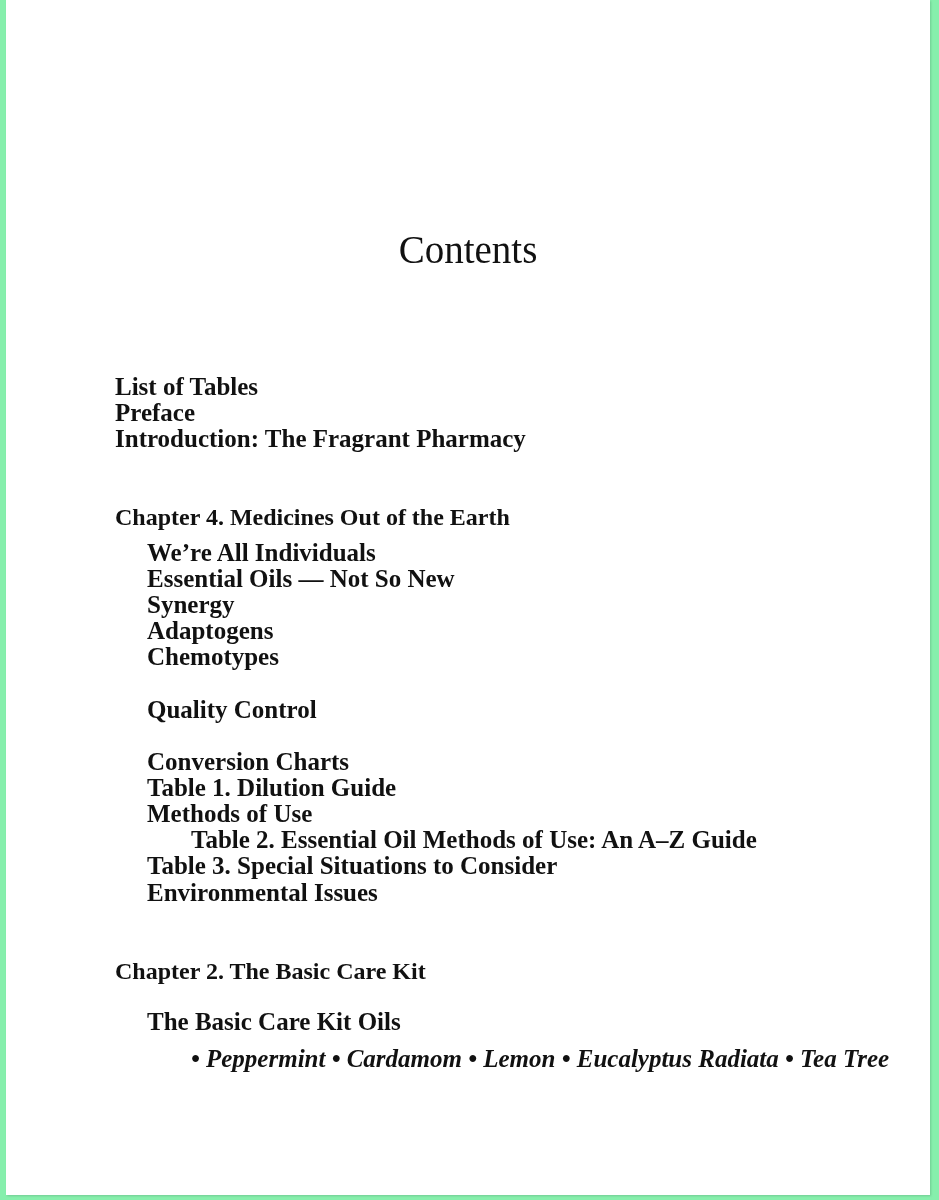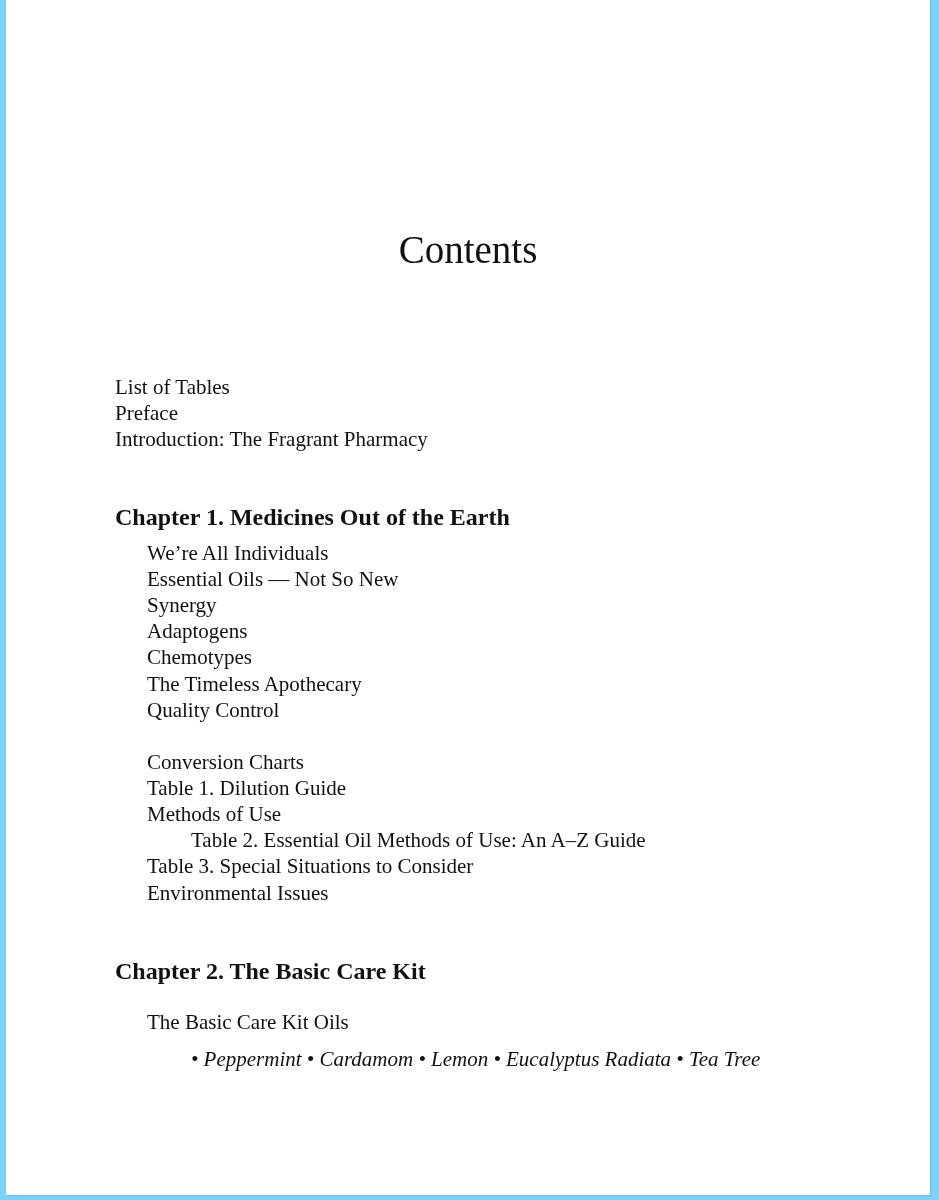--- a/index.html
+++ b/index.html
@@ -7,21 +7,21 @@
       padding: 0;
       width: 939px;
       height: 1200px;
       overflow: hidden;
       background: #d6d6d6;
     }
     .viewer {
       position: relative;
       width: 939px;
       height: 1200px;
-      background: #7dd3fc;
+      background: #86efac;
     }
     .page {
       position: absolute;
       left: 6px;
       top: 0;
       width: 924px;
       height: 1195px;
       background: #ffffff;
       box-shadow: 1px 1px 2px rgba(0,0,0,0.15);
       font-family: "Liberation Serif", "DejaVu Serif", serif;
@@ -33,24 +33,25 @@
       width: 924px;
       top: 226px;
       text-align: center;
       font-size: 39px;
       line-height: 48px;
       font-weight: normal;
       margin: 0;
     }
     .entry {
       position: absolute;
-      font-size: 21px;
+      font-size: 25px;
       line-height: 26px;
       white-space: nowrap;
       margin: 0;
+      font-weight: bold;
     }
     .lvl0 { left: 109px; }
     .lvl1 { left: 141px; }
     .lvl2 { left: 185px; }
     .chapter {
       position: absolute;
       left: 109px;
       font-size: 24px;
       line-height: 30px;
       font-weight: bold;
@@ -64,27 +65,26 @@
 
 <div class="viewer">
   <div class="page">
 
     <h1 class="title">Contents</h1>
 
     <p class="entry lvl0" style="top:374px;">List of Tables</p>
     <p class="entry lvl0" style="top:400px;">Preface</p>
     <p class="entry lvl0" style="top:426px;">Introduction: The Fragrant Pharmacy</p>
 
-    <h2 class="chapter" style="top:502px;">Chapter 1. Medicines Out of the Earth</h2>
+    <h2 class="chapter" style="top:502px;">Chapter 4. Medicines Out of the Earth</h2>
     <p class="entry lvl1" style="top:540px;">We’re All Individuals</p>
     <p class="entry lvl1" style="top:566px;">Essential Oils — Not So New</p>
     <p class="entry lvl1" style="top:592px;">Synergy</p>
     <p class="entry lvl1" style="top:618px;">Adaptogens</p>
     <p class="entry lvl1" style="top:644px;">Chemotypes</p>
-    <p class="entry lvl1" style="top:671px;">The Timeless Apothecary</p>
     <p class="entry lvl1" style="top:697px;">Quality Control</p>
     <p class="entry lvl1" style="top:749px;text-align:center;">Conversion Charts</p>
     <p class="entry lvl1" style="top:775px;">Table 1. Dilution Guide</p>
     <p class="entry lvl1" style="top:801px;">Methods of Use</p>
     <p class="entry lvl2" style="top:827px;">Table 2. Essential Oil Methods of Use: An A–Z Guide</p>
     <p class="entry lvl1" style="top:853px;">Table 3. Special Situations to Consider</p>
     <p class="entry lvl1" style="top:880px;">Environmental Issues</p>
 
     <h2 class="chapter" style="top:956px;">Chapter 2. The Basic Care Kit</h2>
     <p class="entry lvl1" style="top:993px;margin-top:16px;">The Basic Care Kit Oils</p>

